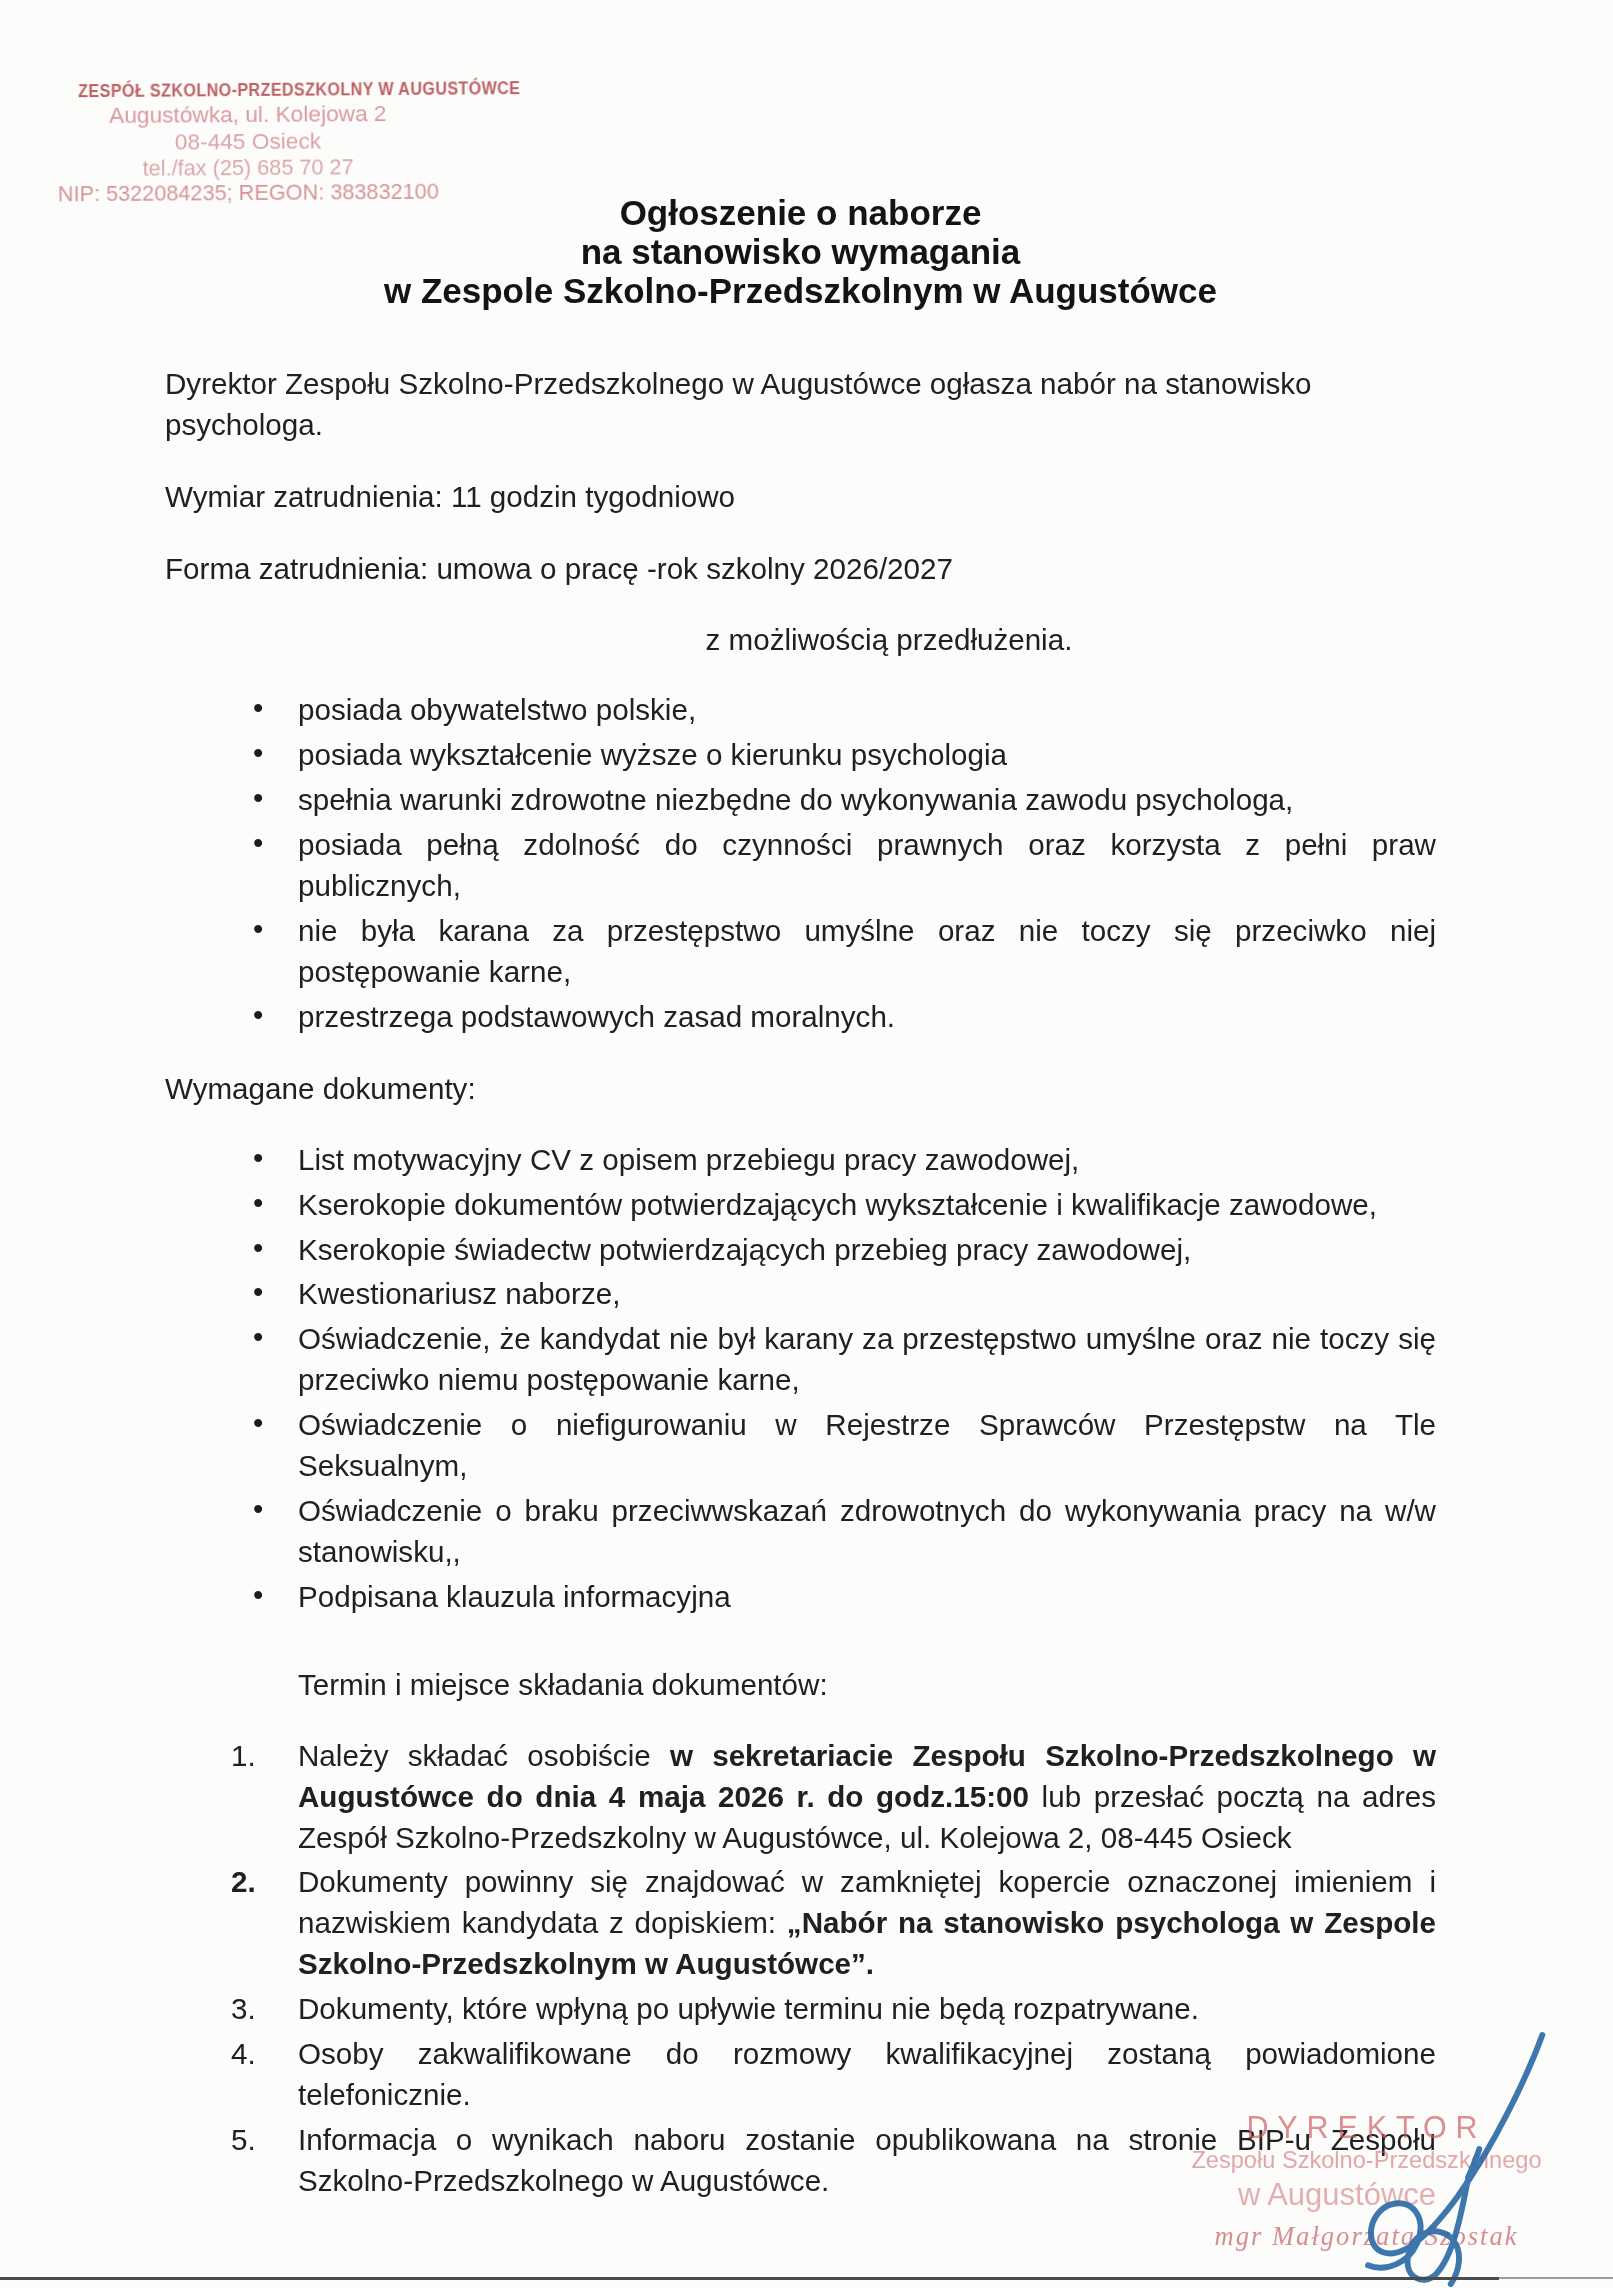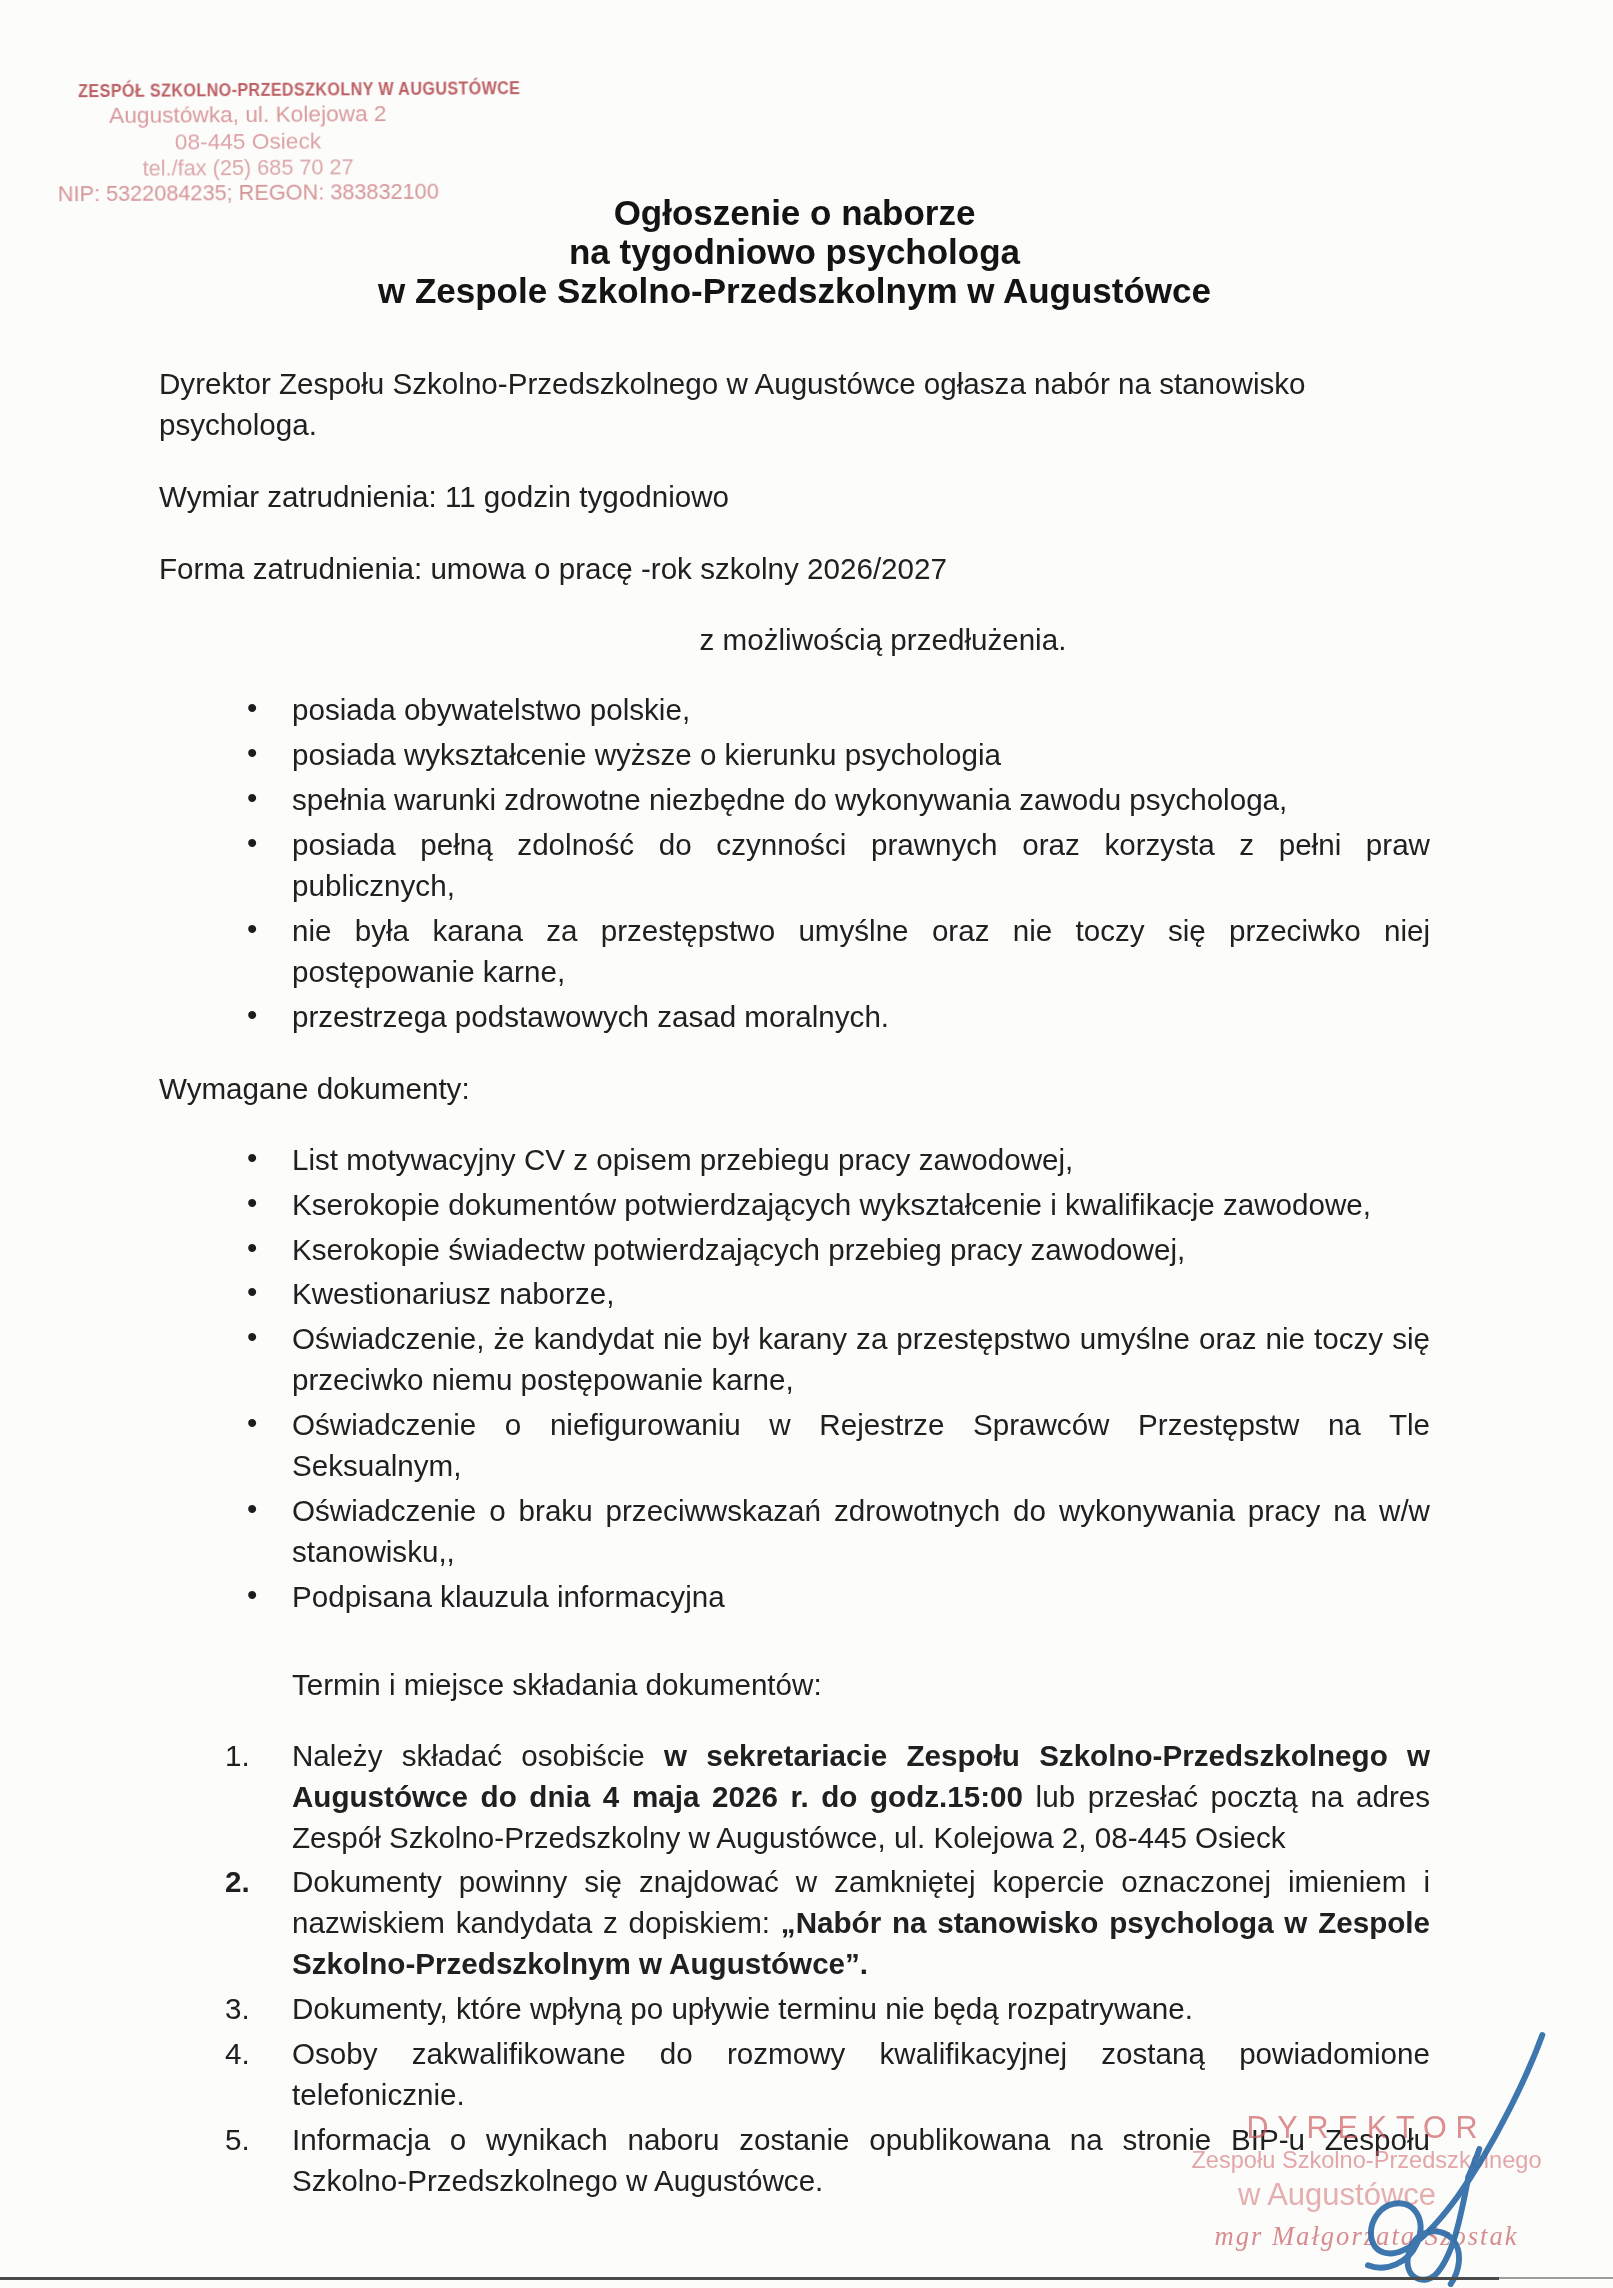--- a/index.html
+++ b/index.html
@@ -22,21 +22,21 @@
   .hstamp .l1 { font-size:18.7px; font-weight:bold; letter-spacing:0.5px;
                 transform:scaleX(0.86); transform-origin:center;
                 color:rgba(172,58,62,0.80); white-space:nowrap; }
   .hstamp .l2 { font-size:22.7px; color:rgba(196,94,99,0.62); }
   .hstamp .l3 { font-size:22.7px; color:rgba(196,94,99,0.56); }
   .hstamp .l4 { font-size:21.7px; color:rgba(192,88,92,0.52); }
   .hstamp .l5 { font-size:21.7px; color:rgba(184,74,79,0.58); white-space:nowrap; }
 
   
   .content {
-    position:absolute; left:6px; top:0;
+    position:absolute; left:12px; top:0;
     padding:193px 80px 0 153px;
     width:1271px;
     font-size:29.6px; line-height:41px;
   }
   .title { text-align:center; font-weight:bold; font-size:35px; line-height:39px; color:#141414; }
   .para  { margin-top:31px; }
   .intro { margin-top:53px; }
   .center-line { text-align:center; padding-left:177px; }
   .blist { margin:5.9px 0 0 133px; }
   .bitem { position:relative; text-align:justify; margin-top:3.9px; }
@@ -75,21 +75,21 @@
     <div class="l2">Augustówka, ul. Kolejowa 2</div>
     <div class="l3">08-445 Osieck</div>
     <div class="l4">tel./fax (25) 685 70 27</div>
     <div class="l5">NIP: 5322084235; REGON: 383832100</div>
   </div>
 
   <div class="content">
 
     <div class="title">
       <div>Ogłoszenie o naborze</div>
-      <div>na tygodniowo psychologa</div>
+      <div>na stanowisko wymagania</div>
       <div>w Zespole Szkolno-Przedszkolnym w Augustówce</div>
     </div>
 
     <p class="para intro">Dyrektor Zespołu Szkolno-Przedszkolnego w Augustówce ogłasza nabór na stanowisko psychologa.</p>
 
     <p class="para">Wymiar zatrudnienia: 11 godzin tygodniowo</p>
 
     <p class="para">
       <span>Forma zatrudnienia: umowa o pracę -rok szkolny 2026/2027</span>
     </p>

